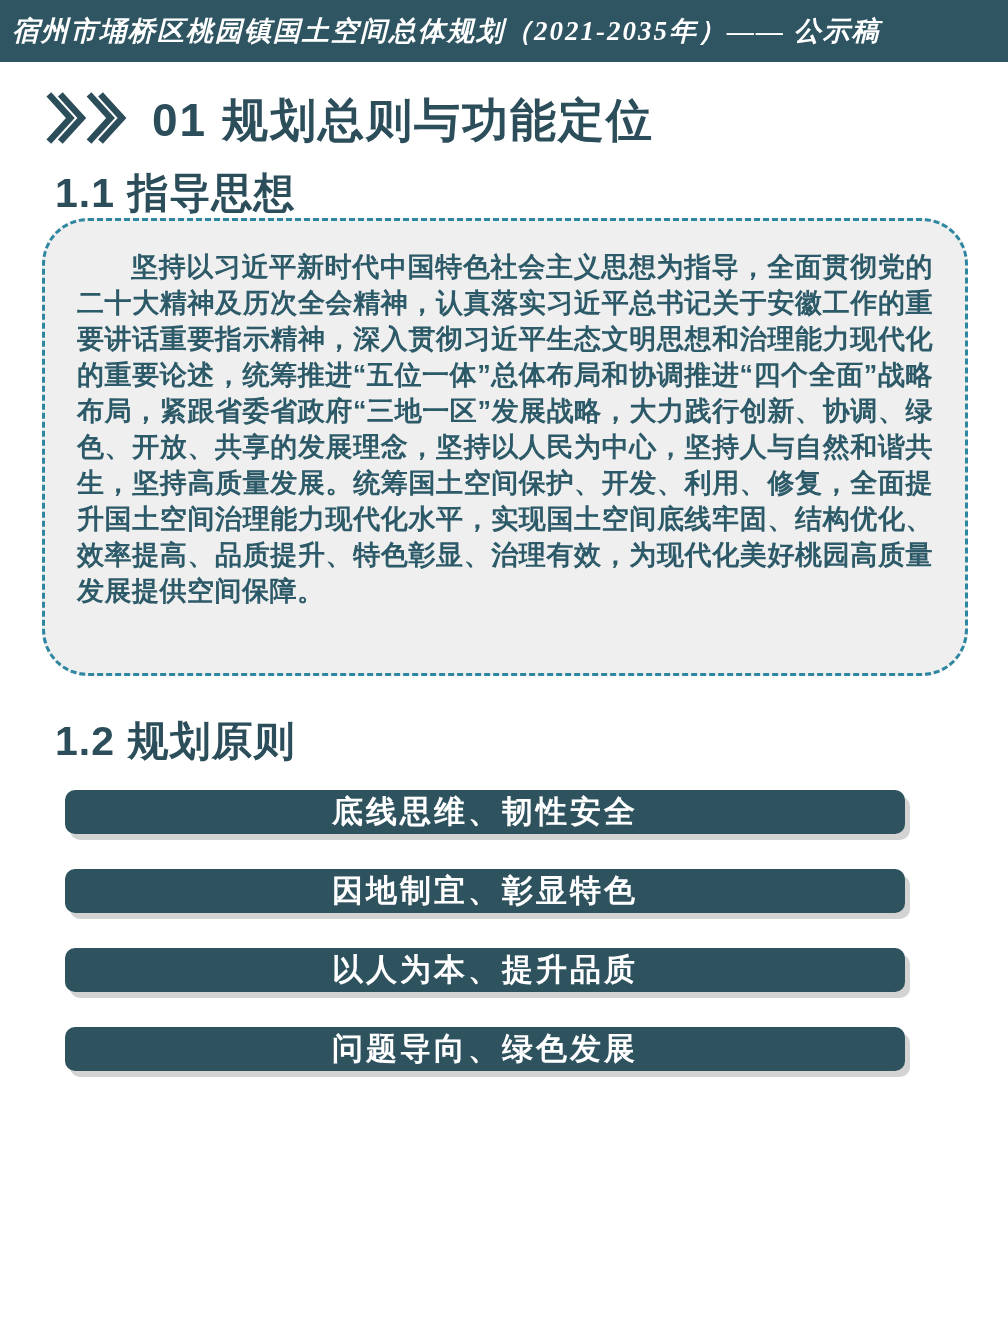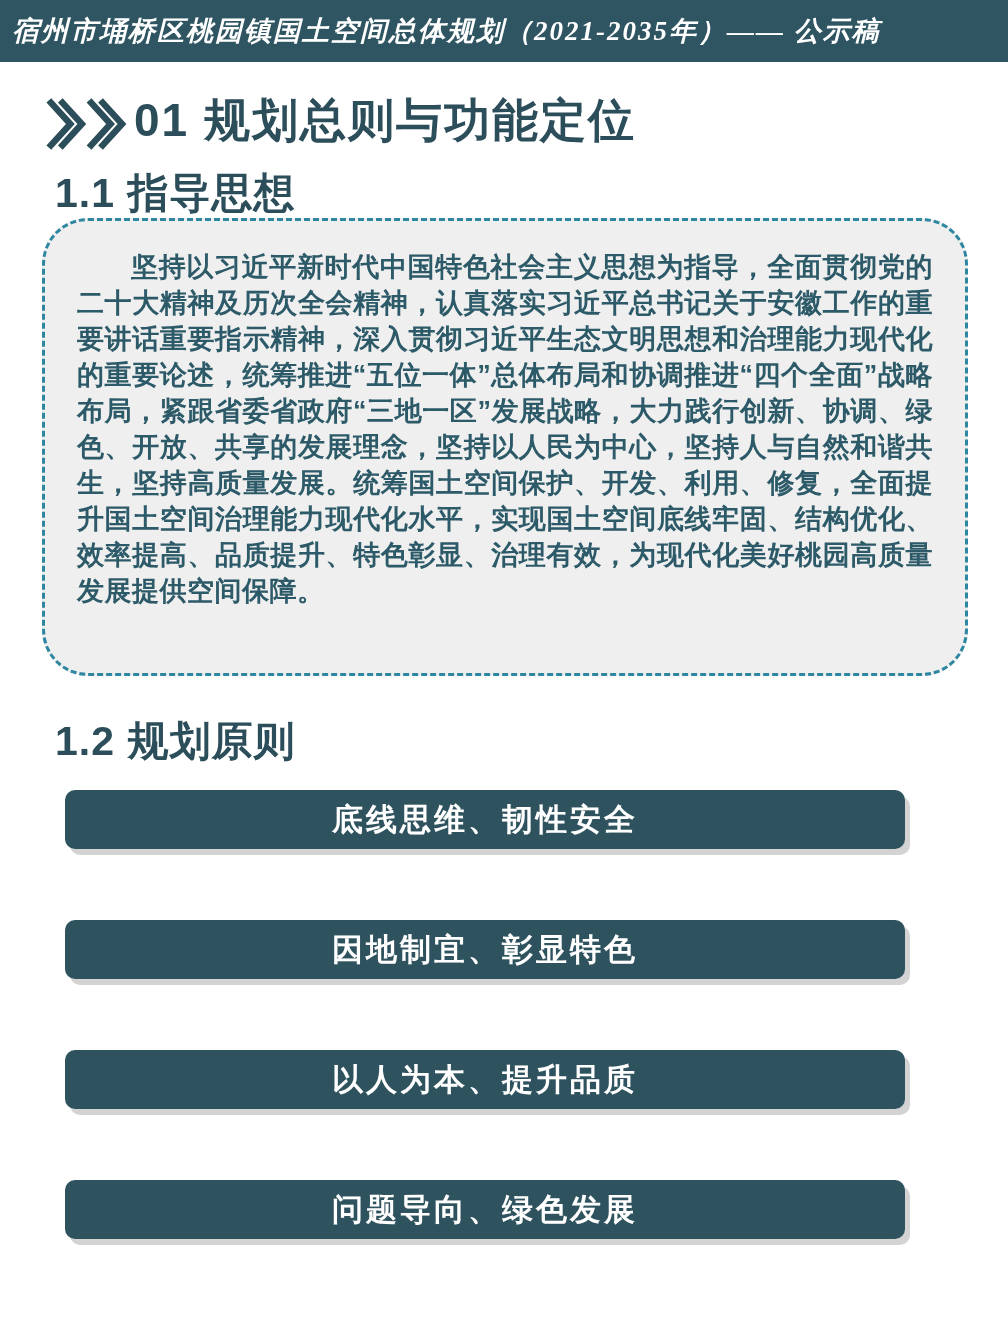--- a/index.html
+++ b/index.html
@@ -26,21 +26,21 @@
     font-style: italic;
     font-weight: bold;
     font-size: 27px;
     letter-spacing: 2px;
     white-space: nowrap;
   }
 
   
   .main-title {
     position: absolute; top: 90px; left: 34px;
-    display: flex; align-items: flex-end; 
+    display: flex; align-items: flex-start; gap: 18px;
   }
   .chevrons-icon { width: 100px; height: 56px; display: block; }
   .main-title-text {
     font-size: 46px; font-weight: bold;
     color: var(--heading-text, #2c4d5a);
     letter-spacing: 2px;
     white-space: nowrap;
   }
 
   .sub-heading {
@@ -71,22 +71,22 @@
     text-align: justify;
     letter-spacing: 0.5px;
   }
 
   
   .bars {
     position: absolute; top: 790px; left: 65px;
     width: 840px;
   }
   .principle-bar {
-    height: 59px;
-    margin-bottom: 71px;
+    height: 44px;
+    margin-bottom: 35px;
     background: var(--bar-bg, #2e525e);
     border-radius: 10px;
     display: flex; align-items: center; justify-content: center;
     box-shadow: 5px 6px 0 rgba(130,130,130,0.35);
   }
   .principle-label {
     color: var(--bar-text, #ffffff);
     font-size: 31px;
     font-weight: bold;
     letter-spacing: 3px;

